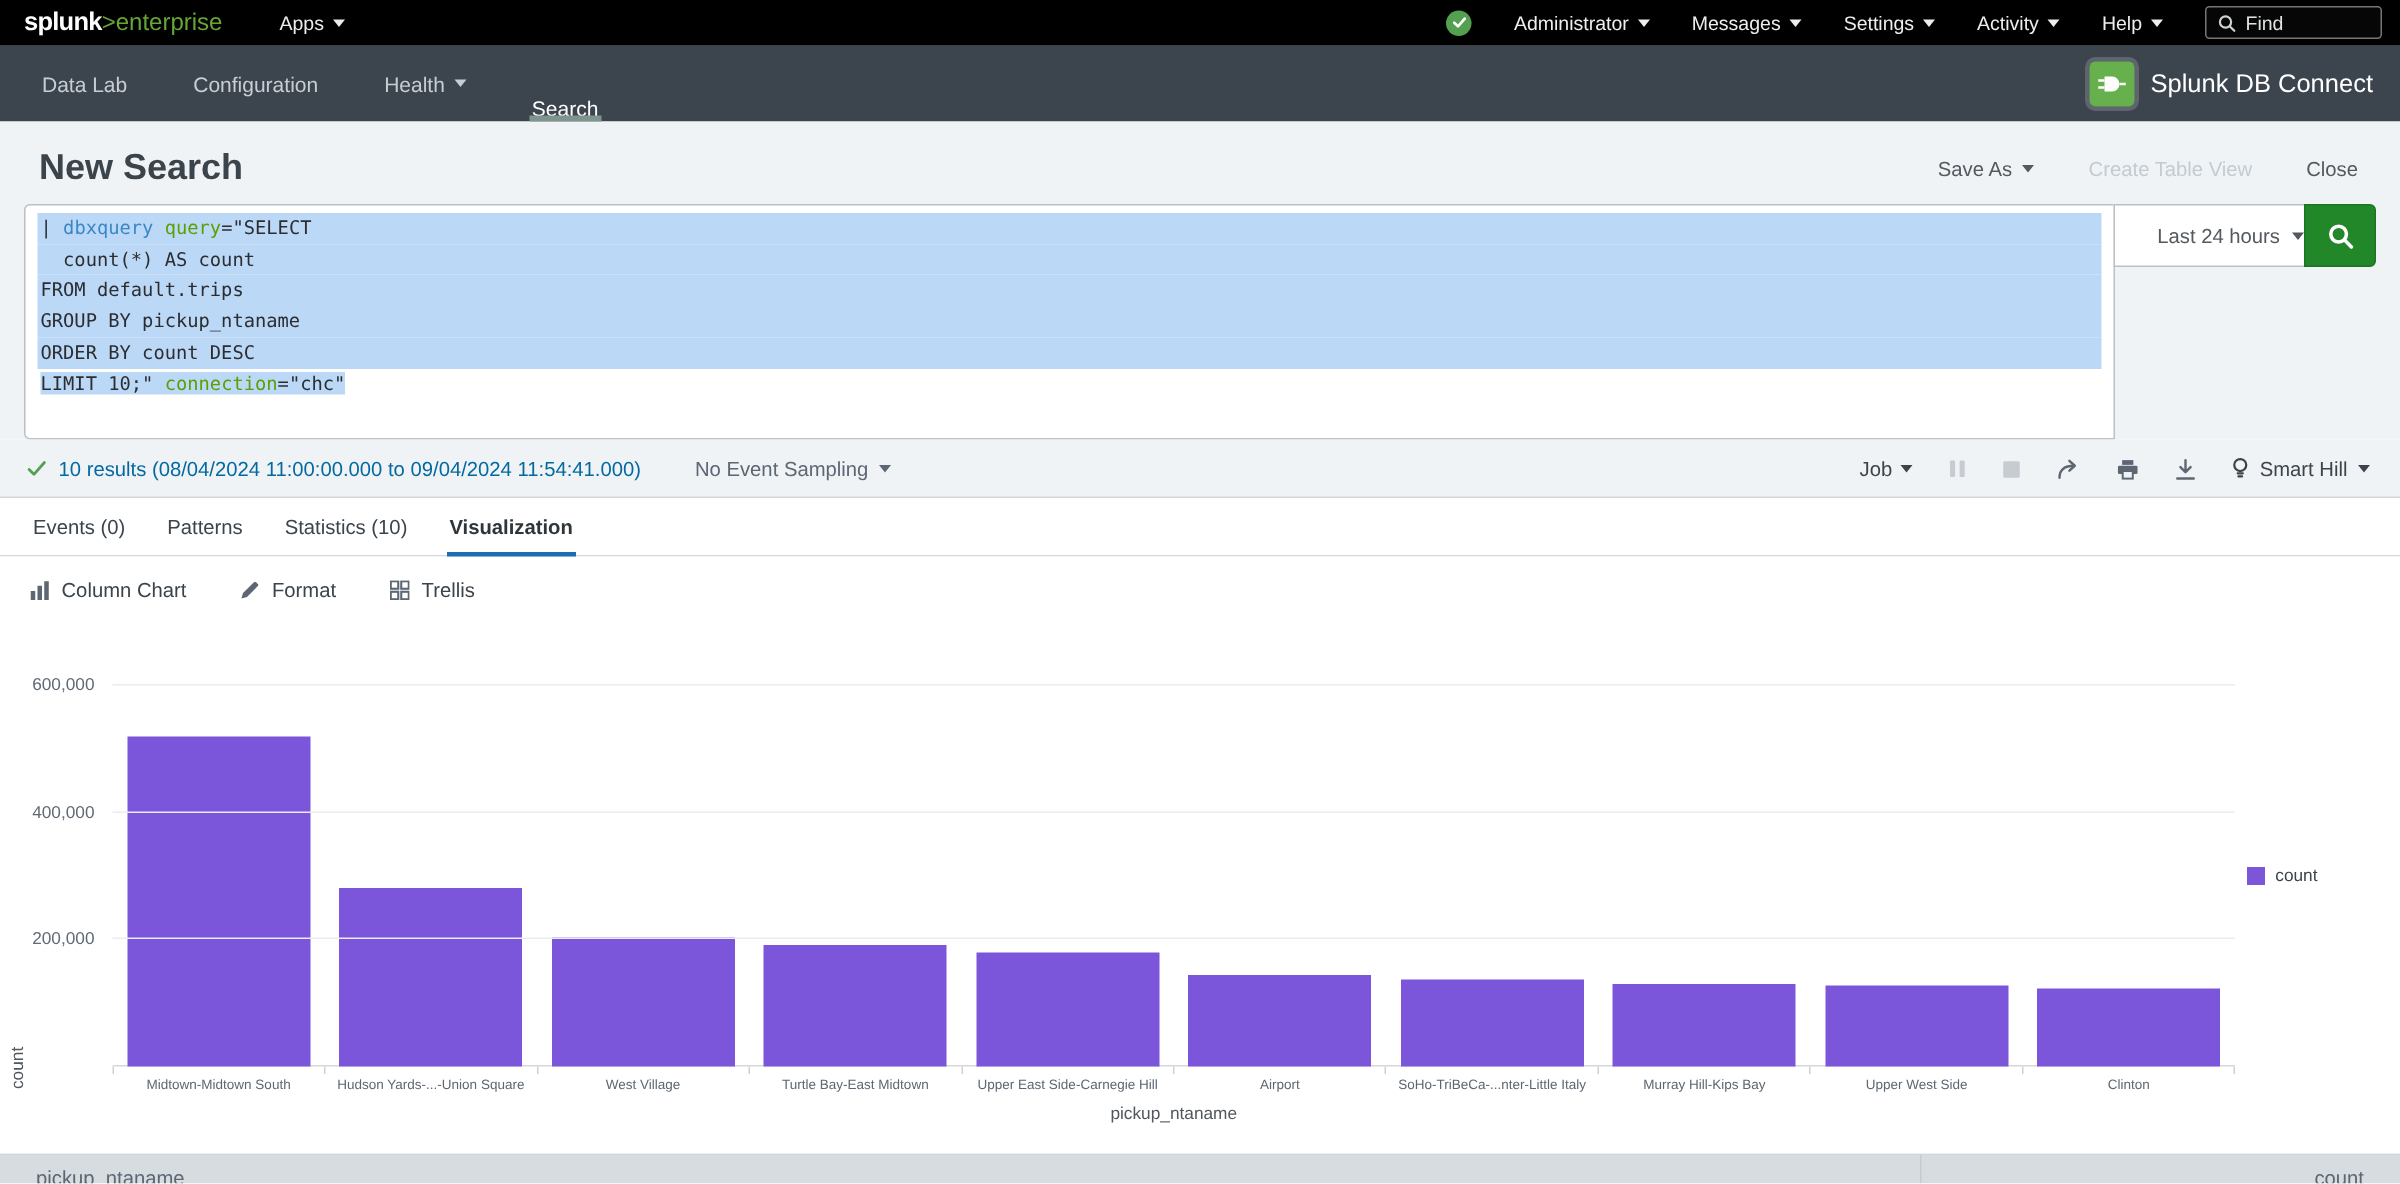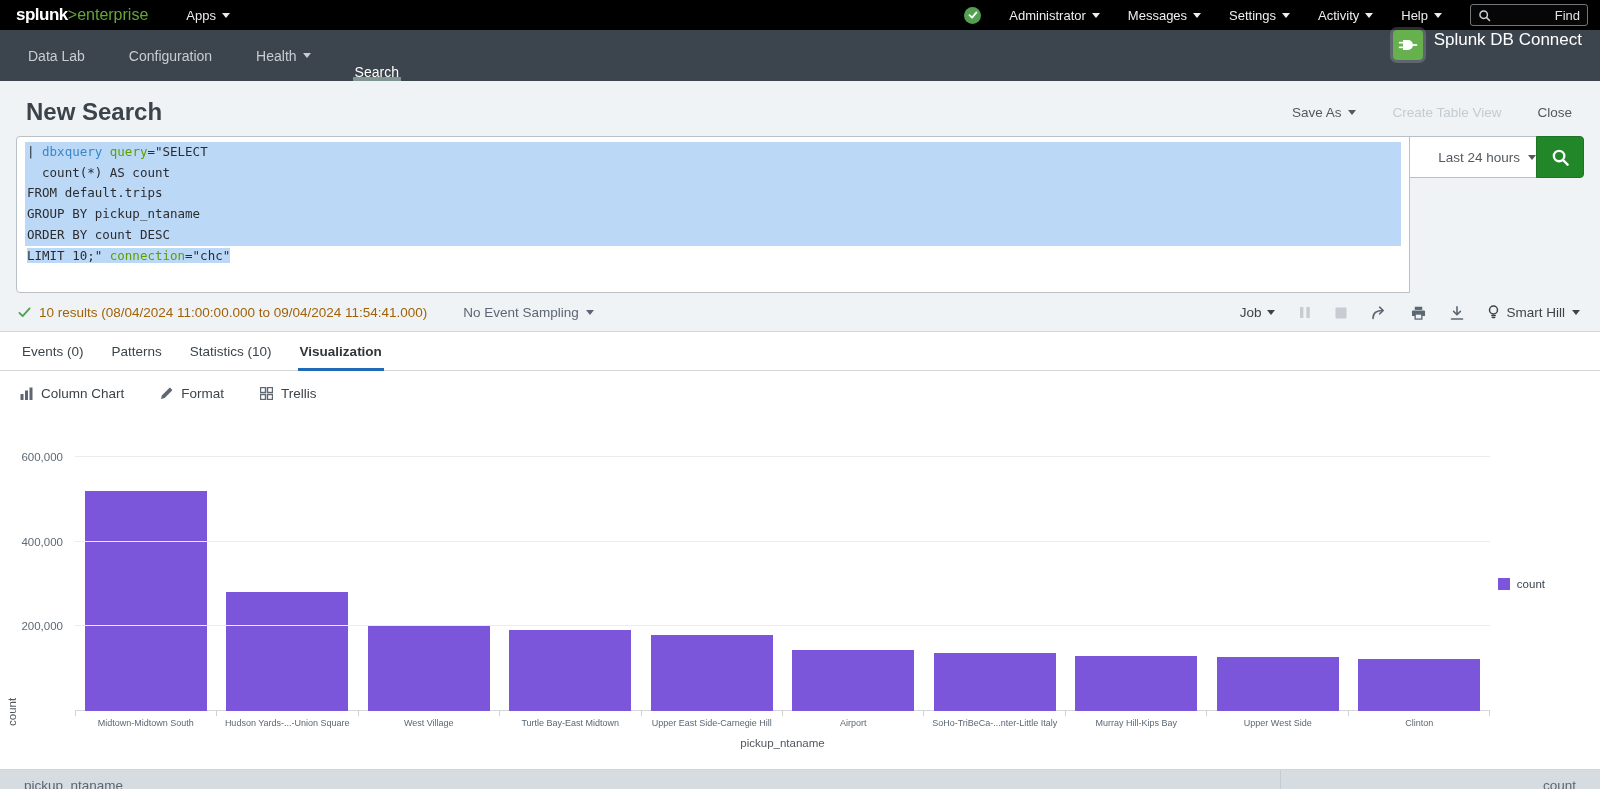--- a/index.html
+++ b/index.html
@@ -19,33 +19,33 @@
   .logo-brand { font-size:17px; font-weight:bold; letter-spacing:-0.5px; color:#fff; }
   .logo-product { font-size:16px; color:#65a637; font-weight:normal; }
   .apps-menu { margin-left:38px; font-size:13px; color:#e9ebec; display:flex; align-items:center; gap:6px; cursor:pointer; }
   .topbar-right { margin-left:auto; display:flex; align-items:center; gap:28px; }
   .status-ok { width:17px; height:17px; border-radius:50%; background:#53a051;
     display:flex; align-items:center; justify-content:center; }
   .menu-item { font-size:13px; color:#eceef0; display:flex; align-items:center; gap:6px; cursor:pointer; }
   .find-box { display:flex; align-items:center; gap:6px; width:118px; height:22px;
     border:1px solid #72767b; border-radius:3px; background:#060606; padding:0 7px; color:#cfd3d6; }
   .find-box input { flex:1; min-width:0; background:transparent; border:none; outline:none;
-    color:#fff; font-size:13px; font-family:"Liberation Sans", sans-serif;text-align:right; }
+    color:#fff; font-size:13px; font-family:"Liberation Sans", sans-serif; }
   .find-box input::placeholder { color:#dfe2e4; }
 
   
   .appbar { flex:0 0 51px; background:#3c444d; display:flex; align-items:stretch; padding-right:18px; }
   .appnav { display:flex; }
   .appnav-item { display:flex; align-items:center; gap:6px; padding:0 22px; font-size:14px;
     color:#c8cdd3; position:relative; cursor:pointer; }
   .appnav-item:first-child { padding-left:28px; }
   .appnav-item.active { color:#fff;margin-top:32px; }
   .appnav-item.active::after { content:''; position:absolute; left:20px; right:20px; bottom:0;
     height:4px; background:#7f948f; }
-  .appbar-right { margin-left:auto; display:flex; gap:11px; color:#fff; font-size:17px; }
+  .appbar-right { margin-left:auto; display:flex; align-items:center; gap:11px; color:#fff; font-size:17px; }
   .dbx-icon { width:30px; height:30px; border-radius:4px; background:#66b14e;
     display:flex; align-items:center; justify-content:center; outline:3px solid rgba(255,255,255,0.18); }
 
   
   .page-header { background:#f0f3f5; padding:17px 28px 4px 26px; display:flex; align-items:center; }
   .page-title { font-size:24px; font-weight:600; color:#3c444b; }
   .header-actions { margin-left:auto; display:flex; align-items:center; gap:36px; font-size:13.5px; }
   .hlink { color:#53595f; display:flex; align-items:center; gap:7px; cursor:pointer; }
   .hlink.disabled { color:#c3cbd2; cursor:default; }
 
@@ -63,21 +63,21 @@
   .timerange-btn { width:128px; height:42px; background:#fff; border:1px solid #b9c0c6;
     margin-left:-1px; display:flex; align-items:center; justify-content:flex-end; gap:8px;
     font-size:13.5px; color:#53595f; cursor:pointer; }
   .search-btn { width:48px; height:42px; background:#218729; border:1px solid #1d7523;
     margin-left:-1px; border-radius:0 4px 4px 0; display:flex; align-items:center;
     justify-content:center; color:#fff; cursor:pointer; }
 
   
   .results-bar { background:#f0f3f5; border-bottom:1px solid #d3d7db;
     padding:12px 20px 11px 18px; display:flex; align-items:center; }
-  .results-summary { display:flex; align-items:center; gap:8px; font-size:13.5px; color:#a16207; }
+  .results-summary { display:flex; align-items:center; gap:8px; font-size:13.5px; color:#0369a1; }
   .sampling { margin-left:36px; font-size:13.5px; color:#5c6773; display:flex; align-items:center; gap:7px; cursor:pointer; }
   .job-controls { margin-left:auto; display:flex; align-items:center; gap:24px; color:#5c6773; }
   .job-label { font-size:13.5px; color:#3c444b; display:flex; align-items:center; gap:6px; cursor:pointer; }
   .icon-btn { display:flex; align-items:center; cursor:pointer; color:#5c6773; }
   .icon-btn.disabled { color:#c6ccd2; cursor:default; }
   .smart-mode { display:flex; align-items:center; gap:7px; font-size:13.5px; color:#3c444b; cursor:pointer; }
 
   
   .tabs-row { flex:0 0 39px; background:#fff; border-bottom:1px solid #d5d8db;
     display:flex; padding:0 8px; }

